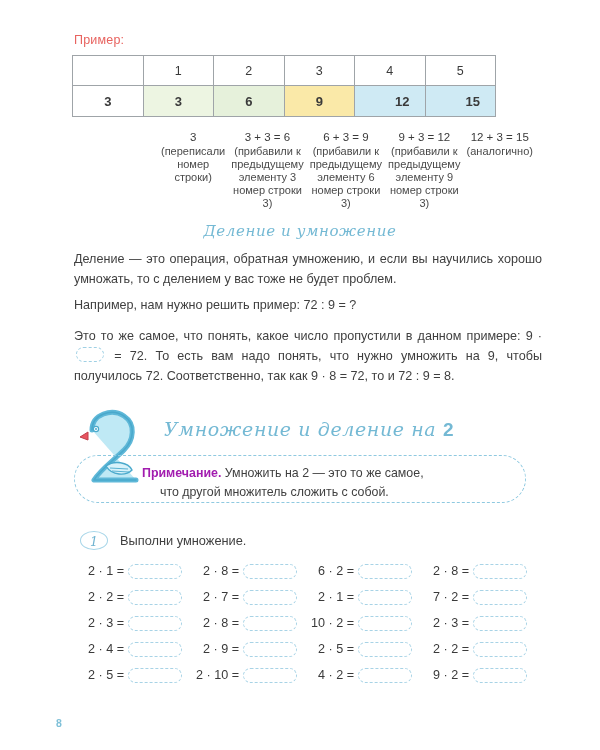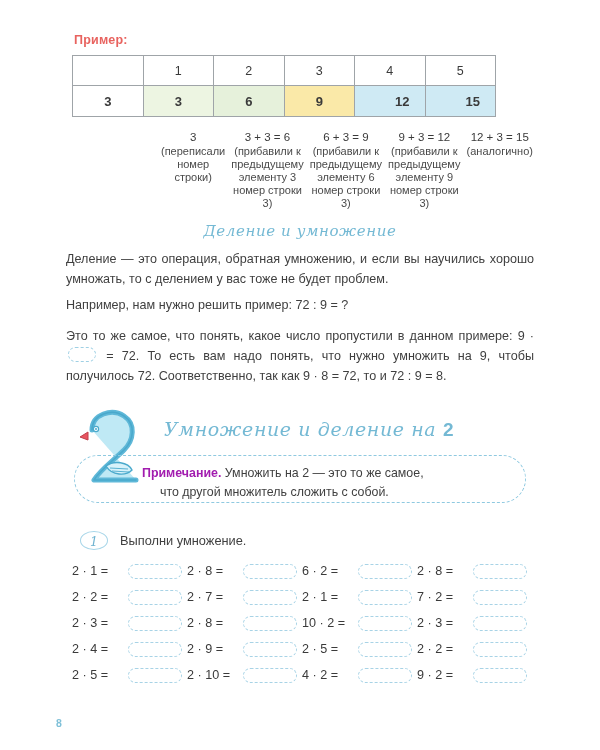--- a/index.html
+++ b/index.html
@@ -16,21 +16,21 @@
     font-family: "Liberation Sans", sans-serif;
     color: #3a3a3a;
   }
 
   
   .example-label {
     position: absolute;
     left: 74px;
     top: 33px;
     font-size: 12.5px;
-    font-weight: bold;
+    font-weight: normal;
     color: #e8635f;
     letter-spacing: 0.2px;
   }
 
   .example-table {
     position: absolute;
     left: 72px;
     top: 55px;
     width: 424px;
     border-collapse: collapse;
@@ -92,21 +92,21 @@
   }
   #heading-division {
     left: 0; right: 0;
     top: 222px;
     text-align: center;
   }
 
   
   .para {
     position: absolute;
-    left: 66px;
+    left: 74px;
     width: 468px;
     font-size: 12.6px;
     line-height: 20px;
     color: #3f3f3f;
     text-align: justify;
   }
   #para1 { top: 249px; }
   #para2 { top: 295px; }
   #para3 { top: 326px; }
 
@@ -207,21 +207,21 @@
   .ex-item {
     display: flex;
     align-items: center;
     justify-content: flex-start;
     font-size: 12.6px;
     color: #3a3a3a;
     white-space: nowrap;
   }
   .ex-item .expr {
     width: 52px;
-    text-align: left;
+    text-align: right;
     padding-right: 4px;
   }
   .ex-blank {
     display: inline-block;
     width: 54px;
     height: 15px;
     border: 1.3px dashed #a8d3e6;
     border-radius: 9px;
     box-sizing: border-box;
   }

